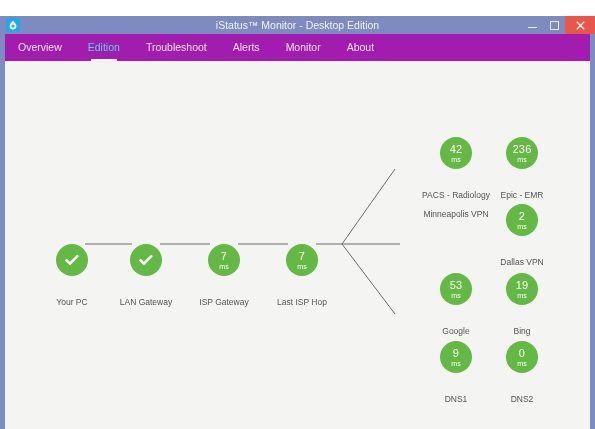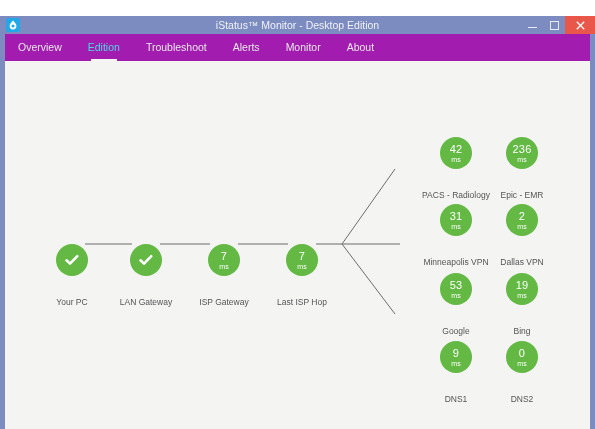--- a/index.html
+++ b/index.html
@@ -265,24 +265,20 @@
 
     <div class="node" style="left:481px; top:60px;">
       <div class="bubble">
         <span class="val">236</span>
         <span class="unit">ms</span>
       </div>
       <div class="node-label">Epic - EMR</div>
     </div>
 
     <div class="node" style="left:415px; top:127px;">
-      <div class="bubble">
-        <span class="val">31</span>
-        <span class="unit">ms</span>
-      </div>
       <div class="node-label">Minneapolis VPN</div>
     </div>
 
     <div class="node" style="left:481px; top:127px;">
       <div class="bubble">
         <span class="val">2</span>
         <span class="unit">ms</span>
       </div>
       <div class="node-label">Dallas VPN</div>
     </div>

